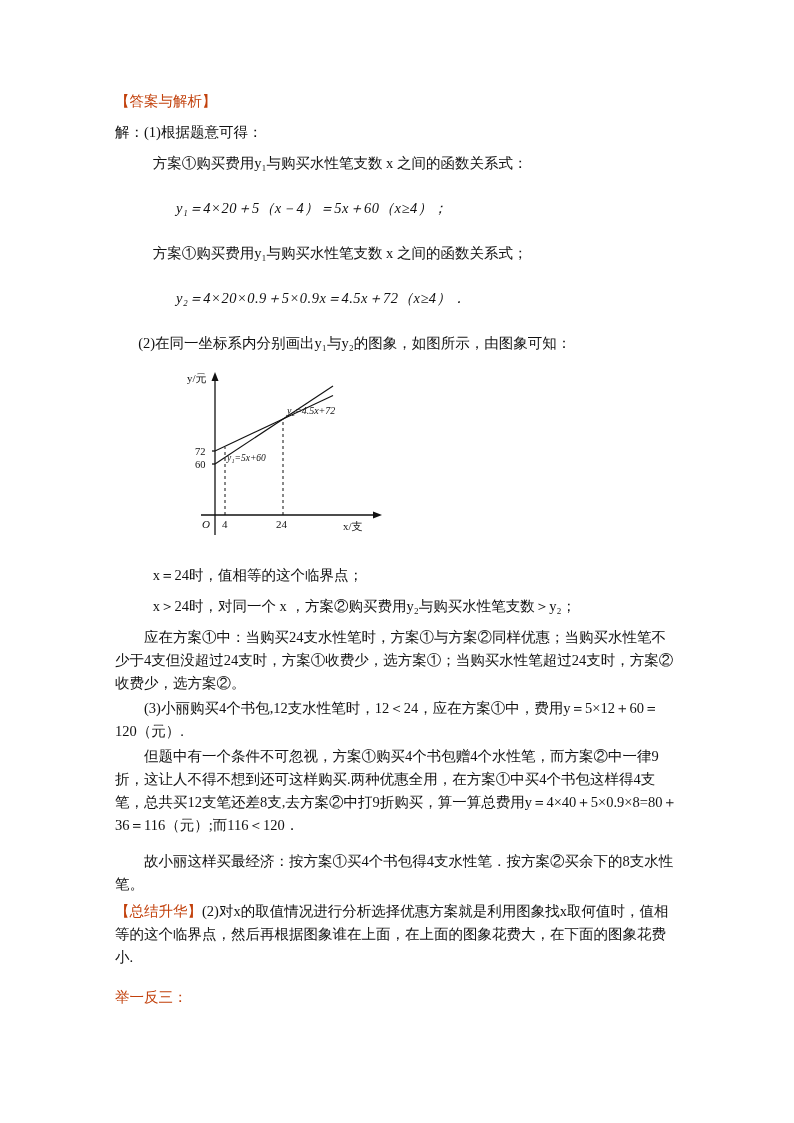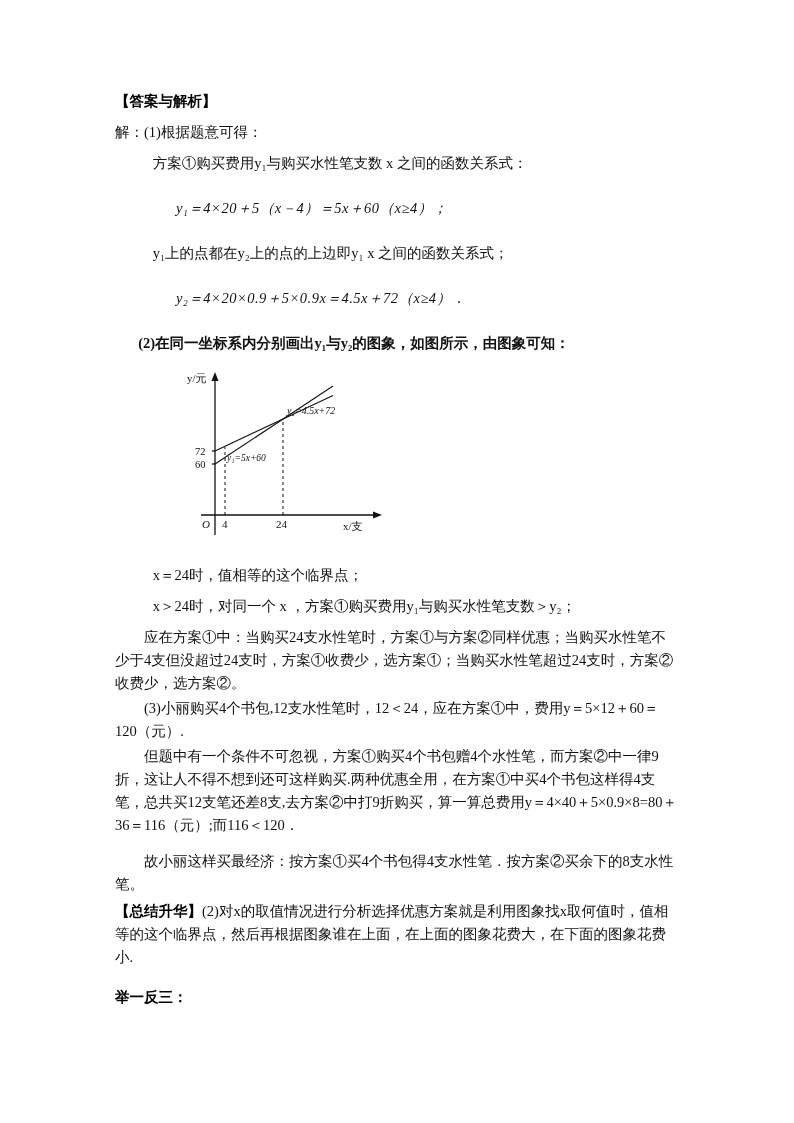--- a/index.html
+++ b/index.html
@@ -3,21 +3,21 @@
 <meta charset="utf-8">
 <style>
   html,body{margin:0;padding:0;background:#e8e8e8;}
   .page{
     width:794px;height:1123px;background:#ffffff;margin:0 auto;
     box-sizing:border-box;padding:90px 114px 0 115px;
     font-family:"Liberation Serif","DejaVu Serif",serif;
     color:#111;font-size:14.5px;line-height:23px;position:relative;
   }
   p{margin:0;}
-  .magenta{color:#000000;font-weight:bold;}
+  .magenta{color:#c2410c;font-weight:normal;}
   .mb-sm{margin-bottom:8px;}
   .mb-lg{margin-bottom:22px;}
   .ind-2{margin-left:2.6em;}
   .ind-3{margin-left:4.2em;}
   .ind-first{text-indent:2em;}
   .ind-first-sm{text-indent:1.6em;}
   .formula{font-style:italic;letter-spacing:.5px;}
   .graph-wrap{margin:12px 0 10px 68px;}
   svg text{font-family:"Liberation Serif","DejaVu Serif",serif;fill:#111;}
   .axis{stroke:#111;stroke-width:1.3;fill:none;}
@@ -32,25 +32,25 @@
 <div class="page">
 
   <p class="magenta mb-sm">【答案与解析】</p>
 
   <p class="mb-sm">解：(1)根据题意可得：</p>
 
   <p class="ind-2 mb-lg" style="margin-top:4px;">方案①购买费用y₁与购买水性笔支数 x 之间的函数关系式：</p>
 
   <p class="ind-3 formula mb-lg">y₁＝4×20＋5（x－4）＝5x＋60（x≥4）；</p>
 
-  <p class="ind-2 mb-lg">y₁上的点都在y₂上的点的上边即y₁ x 之间的函数关系式；</p>
+  <p class="ind-2 mb-lg">方案①购买费用y₁与购买水性笔支数 x 之间的函数关系式；</p>
 
   <p class="ind-3 formula mb-lg">y₂＝4×20×0.9＋5×0.9x＝4.5x＋72（x≥4）．</p>
 
-  <p class="ind-first-sm" style="margin-top:16px;font-weight:bold;">(2)在同一坐标系内分别画出y₁与y₂的图象，如图所示，由图象可知：</p>
+  <p class="ind-first-sm" style="margin-top:16px;">(2)在同一坐标系内分别画出y₁与y₂的图象，如图所示，由图象可知：</p>
 
   <div class="graph-wrap">
     <svg width="215" height="180" viewBox="0 0 215 180">
 
       <line class="axis" x1="32" y1="168" x2="32" y2="12"></line>
       <polygon points="32,5 28.5,14 35.5,14" fill="#111"></polygon>
       <line class="axis" x1="18" y1="148" x2="192" y2="148"></line>
       <polygon points="199,148 190,144.5 190,151.5" fill="#111"></polygon>
 
       <line class="dash" x1="42" y1="148" x2="42" y2="80"></line>
@@ -68,21 +68,21 @@
       <text x="39" y="161" font-size="11">4</text>
       <text x="93" y="161" font-size="11">24</text>
       <text x="12" y="88" font-size="10.5" text-anchor="start">72</text>
       <text x="12" y="101" font-size="10.5" text-anchor="start">60</text>
       <text x="104" y="47" font-size="10" font-style="italic">y₂=4.5x+72</text>
       <text x="44" y="94" font-size="9.5" font-style="italic">y₁=5x+60</text>
     </svg>
   </div>
 
   <p class="ind-2 mb-sm">x＝24时，值相等的这个临界点；</p>
-  <p class="ind-2 mb-sm" style="margin-top:6px;">x＞24时，对同一个 x ，方案①购买费用y₁与购买水性笔支数＞y₂；</p>
+  <p class="ind-2 mb-sm" style="margin-top:6px;">x＞24时，对同一个 x ，方案②购买费用y₂与购买水性笔支数＞y₂；</p>
 
   <p class="ind-first" style="margin-top:8px;">应在方案①中：当购买24支水性笔时，方案①与方案②同样优惠；当购买水性笔不少于4支但没超过24支时，方案①收费少，选方案①；当购买水性笔超过24支时，方案②收费少，选方案②。</p>
 
   <p class="ind-first" style="margin-top:2px;">(3)小丽购买4个书包,12支水性笔时，12＜24，应在方案①中，费用y＝5×12＋60＝120（元）.</p>
 
   <p class="ind-first" style="margin-top:2px;">但题中有一个条件不可忽视，方案①购买4个书包赠4个水性笔，而方案②中一律9折，这让人不得不想到还可这样购买.两种优惠全用，在方案①中买4个书包这样得4支笔，总共买12支笔还差8支,去方案②中打9折购买，算一算总费用y＝4×40＋5×0.9×8=80＋36＝116（元）;而116＜120．</p>
 
   <p class="ind-first" style="margin-top:13px;">故小丽这样买最经济：按方案①买4个书包得4支水性笔．按方案②买余下的8支水性笔。</p>
 
   <p class="summary-p"><span class="magenta">【总结升华】</span><span>(2)对x的取值情况进行分析选择优惠方案就是利用图象找x取何值时，值相等的这个临界点，然后再根据图象谁在上面，在上面的图象花费大，在下面的图象花费小.</span></p>

